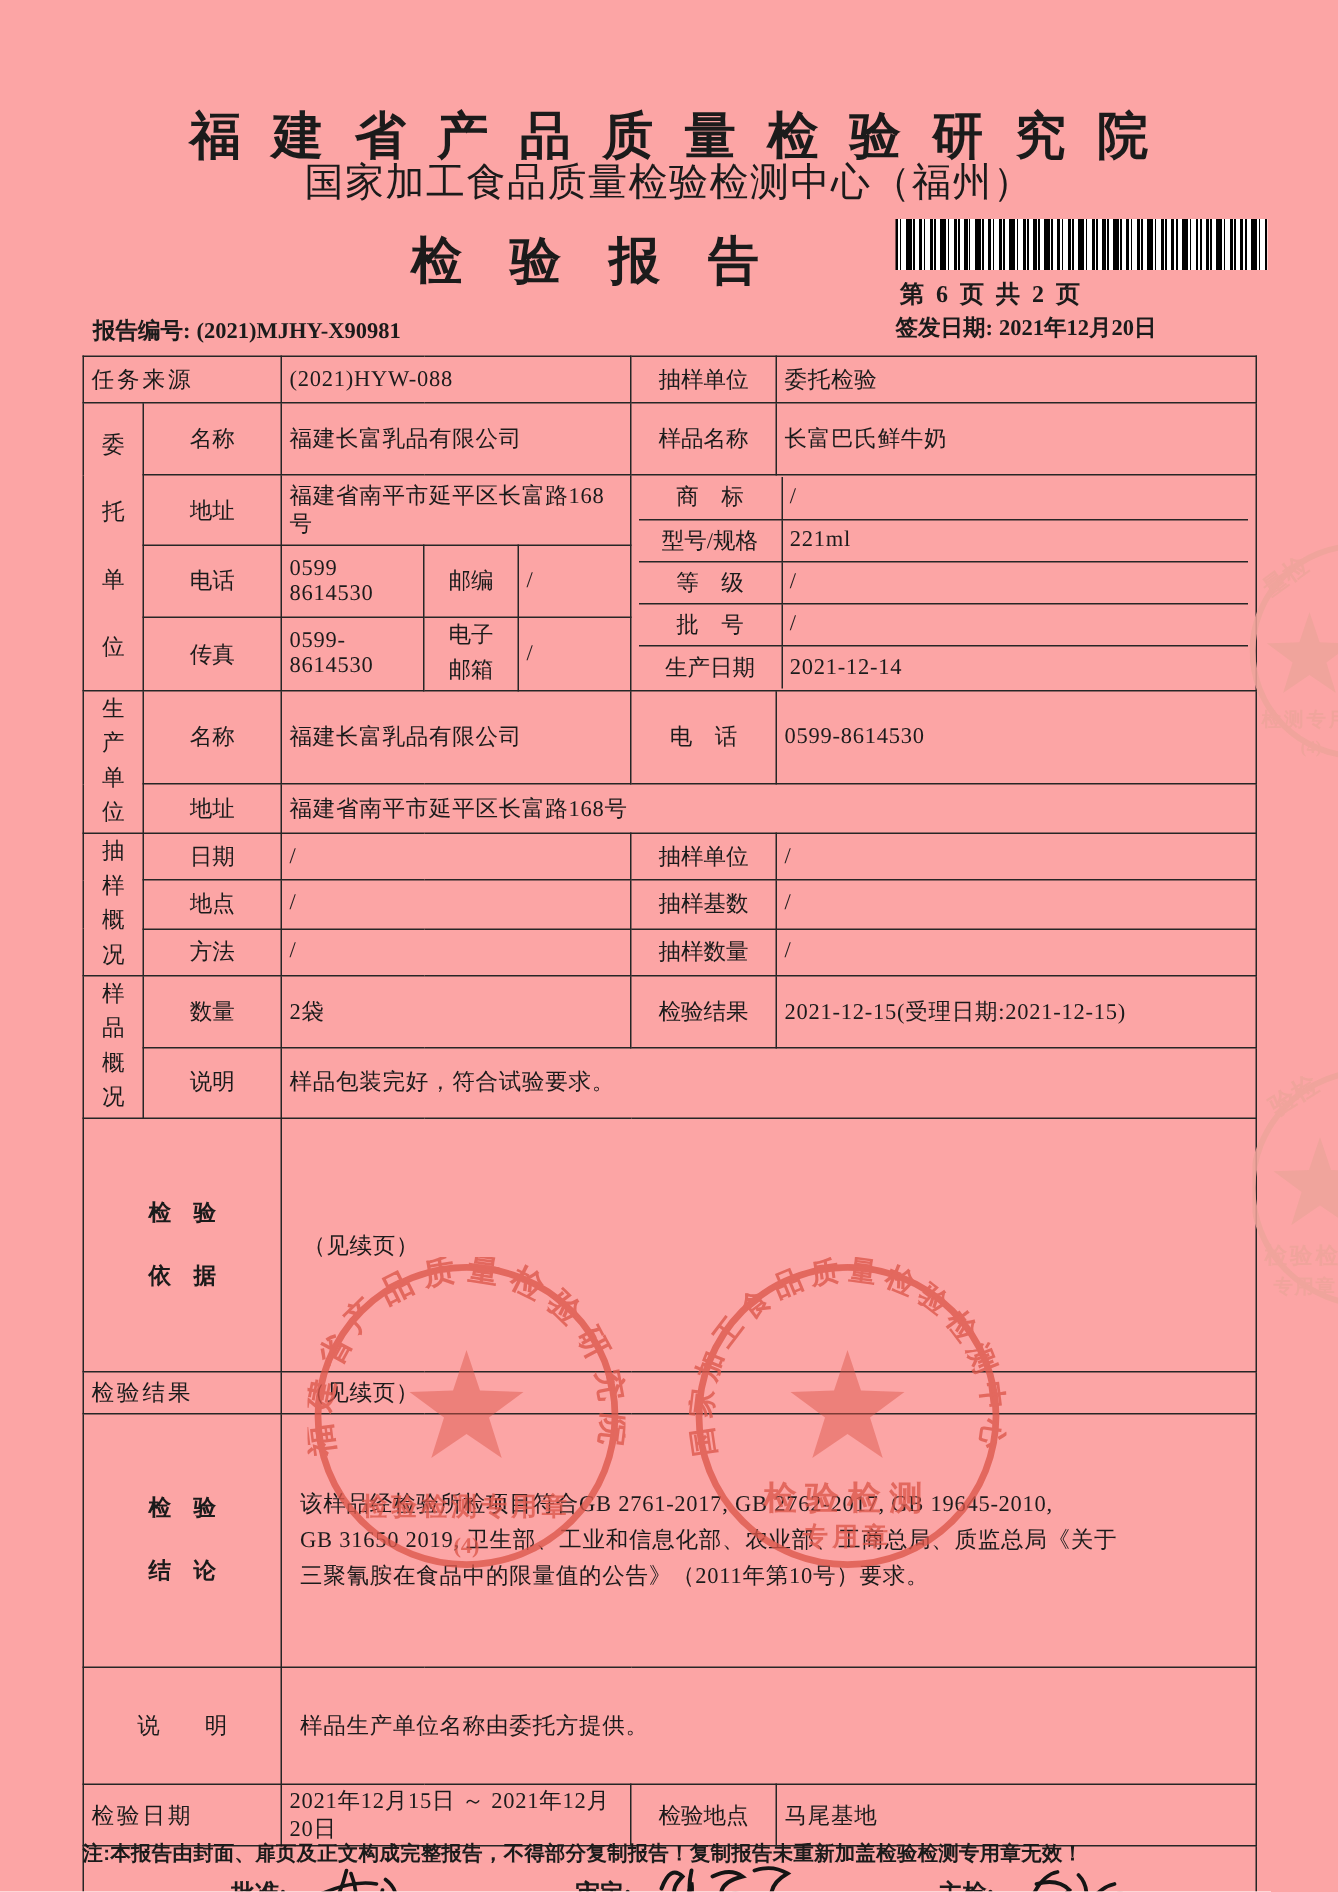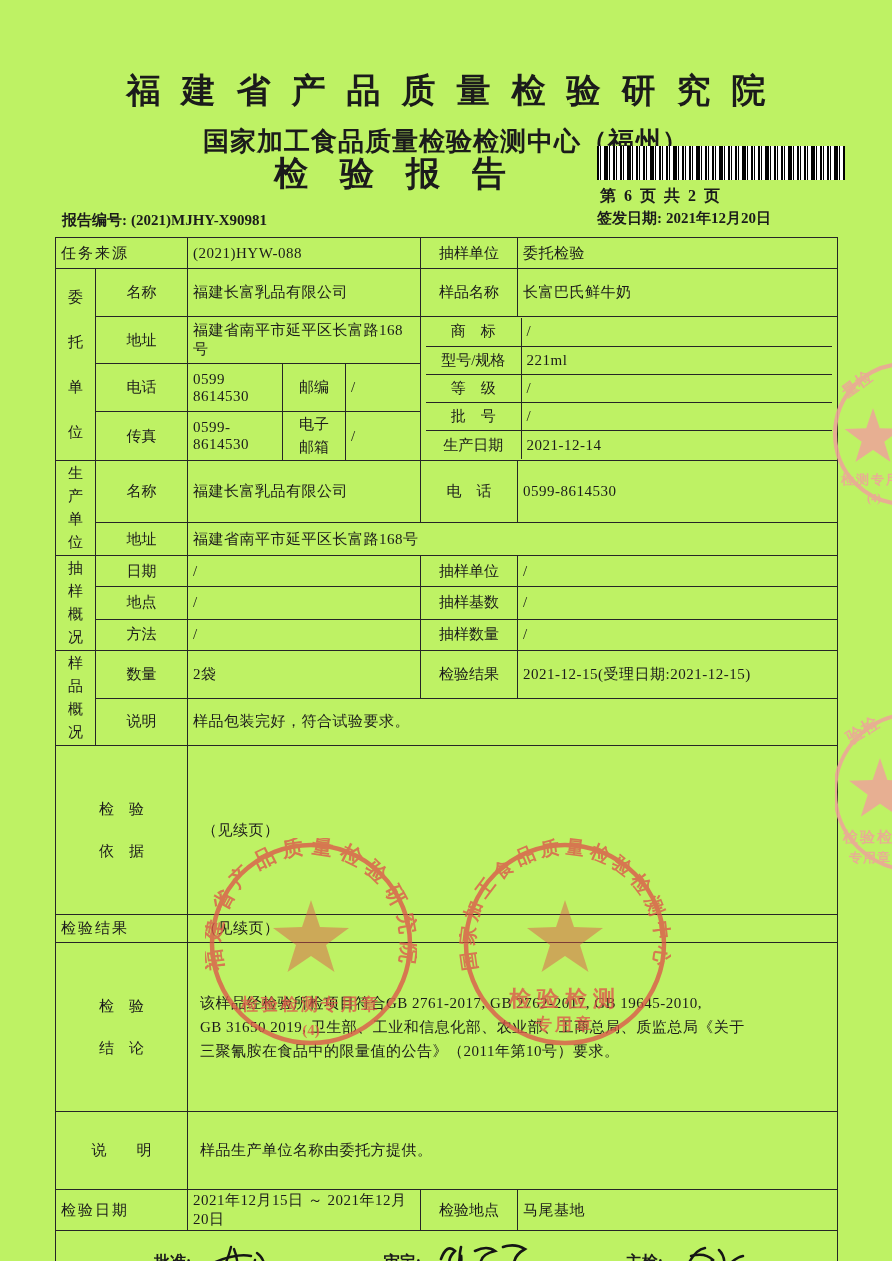--- a/index.html
+++ b/index.html
@@ -1,23 +1,23 @@
 <!DOCTYPE html>
 <html><head>
 <meta charset="utf-8">
 <style>
   html,body{margin:0;padding:0;background:#ffffff;}
-  .page{position:relative;width:892px;height:1261px;background:#bef264;overflow:hidden;
+  .page{position:relative;width:892px;height:1261px;background:#fca5a5;overflow:hidden;
         font-family:"Liberation Serif","DejaVu Serif",serif;color:#1b1b1b;}
 
   
   .title1{position:absolute;top:68px;left:0;width:100%;text-align:center;
           font-size:34px;font-weight:bold;letter-spacing:21px;text-indent:21px;white-space:nowrap;}
-  .title2{position:absolute;top:124px;left:0;width:100%;text-align:center;
-          font-size:26px;font-weight:bold;letter-spacing:1px;}
+  .title2{position:absolute;top:104px;left:0;width:100%;text-align:center;
+          font-size:26px;font-weight:normal;letter-spacing:1px;}
   .title3{position:absolute;top:151px;left:0;width:780px;text-align:center;
           font-size:34px;font-weight:bold;letter-spacing:32px;text-indent:32px;white-space:nowrap;}
   .barcode{position:absolute;left:597px;top:146px;width:248px;height:34px;
     background:repeating-linear-gradient(90deg,
       #000 0 2px,#fff 2px 3px,#000 3px 4px,#fff 4px 7px,#000 7px 11px,#fff 11px 12px,
       #000 12px 13px,#fff 13px 16px,#000 16px 18px,#fff 18px 19px,#000 19px 20px,#fff 20px 23px);}
   .page-info{position:absolute;left:600px;top:186px;font-size:16px;letter-spacing:2px;font-weight:bold;}
   .meta-line span{font-size:15px;font-weight:bold;}
   .report-no{position:absolute;left:62px;top:211px;}
   .issue-date{position:absolute;left:597px;top:209px;}
@@ -25,21 +25,21 @@
   
   table.main{position:absolute;left:55px;top:237px;width:782px;border-collapse:collapse;table-layout:fixed;}
   table.main td{border:1.6px solid #262626;box-sizing:border-box;padding:1px 5px;
                 font-size:15px;vertical-align:middle;overflow:hidden;}
   td.val{text-align:left;padding-left:9px;letter-spacing:.5px;}
   td.c-lab{text-align:center;padding:1px 2px;}
   td.grp-lab{text-align:left;padding-left:6px;letter-spacing:2px;}
   td.vside{white-space:pre-line;text-align:center;padding:0 2px;}
   .lh-4{line-height:45px;}
   .lh-2{line-height:23px;margin-top:15px;}
-  .lh-lab2{white-space:pre-line;text-align:center;line-height:42px;}
+  .lh-lab2{white-space:pre-line;text-align:center;line-height:42px;font-weight:bold;}
   .pre{white-space:pre-line;line-height:1.62;}
   .r1 td{height:31px}.r2 td{height:48px}.r3 td{height:47px}.r4 td{height:48px}
   .r5 td{height:48px}.r6 td{height:47px}.r7 td{height:25px}.r8 td{height:28px}
   .r9 td{height:29px}.r10 td{height:28px}.r11 td{height:29px}.r12 td{height:29px}
   .r13 td{height:169px}.r14 td{height:28px}.r15 td{height:169px}.r16 td{height:78px}
   .r17 td{height:32px}.r18 td{height:63px}
   td.nested{padding:0;}
   table.sub{width:100%;height:100%;border-collapse:collapse;table-layout:fixed;}
   table.sub td{border:1.6px solid #262626;box-sizing:border-box;height:28px;font-size:15px;padding:1px 5px;}
   table.sub td:first-child{border-left:none;text-align:center;}
@@ -258,20 +258,21 @@
                 <path d="M66 24 Q76 20 84 26 Q80 34 92 36 L98 38"></path>
               </g>
             </svg>
           </div>
         </div>
       </td>
     </tr>
   </tbody>
     </table>
 
+  <div class="footer-note">注:本报告由封面、扉页及正文构成完整报告，不得部分复制报告！复制报告未重新加盖检验检测专用章无效！</div>
 
   <svg class="seal" style="left:205px;top:838px;" width="212" height="222" viewBox="0 0 212 222" opacity="0.78">
     <circle cx="106" cy="106" r="99" fill="none" stroke="#dd574b" stroke-width="4.5"></circle>
     <defs>
         <path id="arcL" d="M24,146 A91,91 0 1 1 188,146" fill="none"></path>
       </defs>
     <text font-size="21" fill="#dd574b" font-weight="bold" letter-spacing="7" text-anchor="middle">
       <textPath href="#arcL" startOffset="50%">福建省产品质量检验研究院</textPath>
     </text>
     <polygon fill="#dd574b" fill-opacity="0.6" points="106,62 115,89 144,90 121,107 129.5,134 106,118 82.5,134 91,107 68,90 97,89"></polygon>

